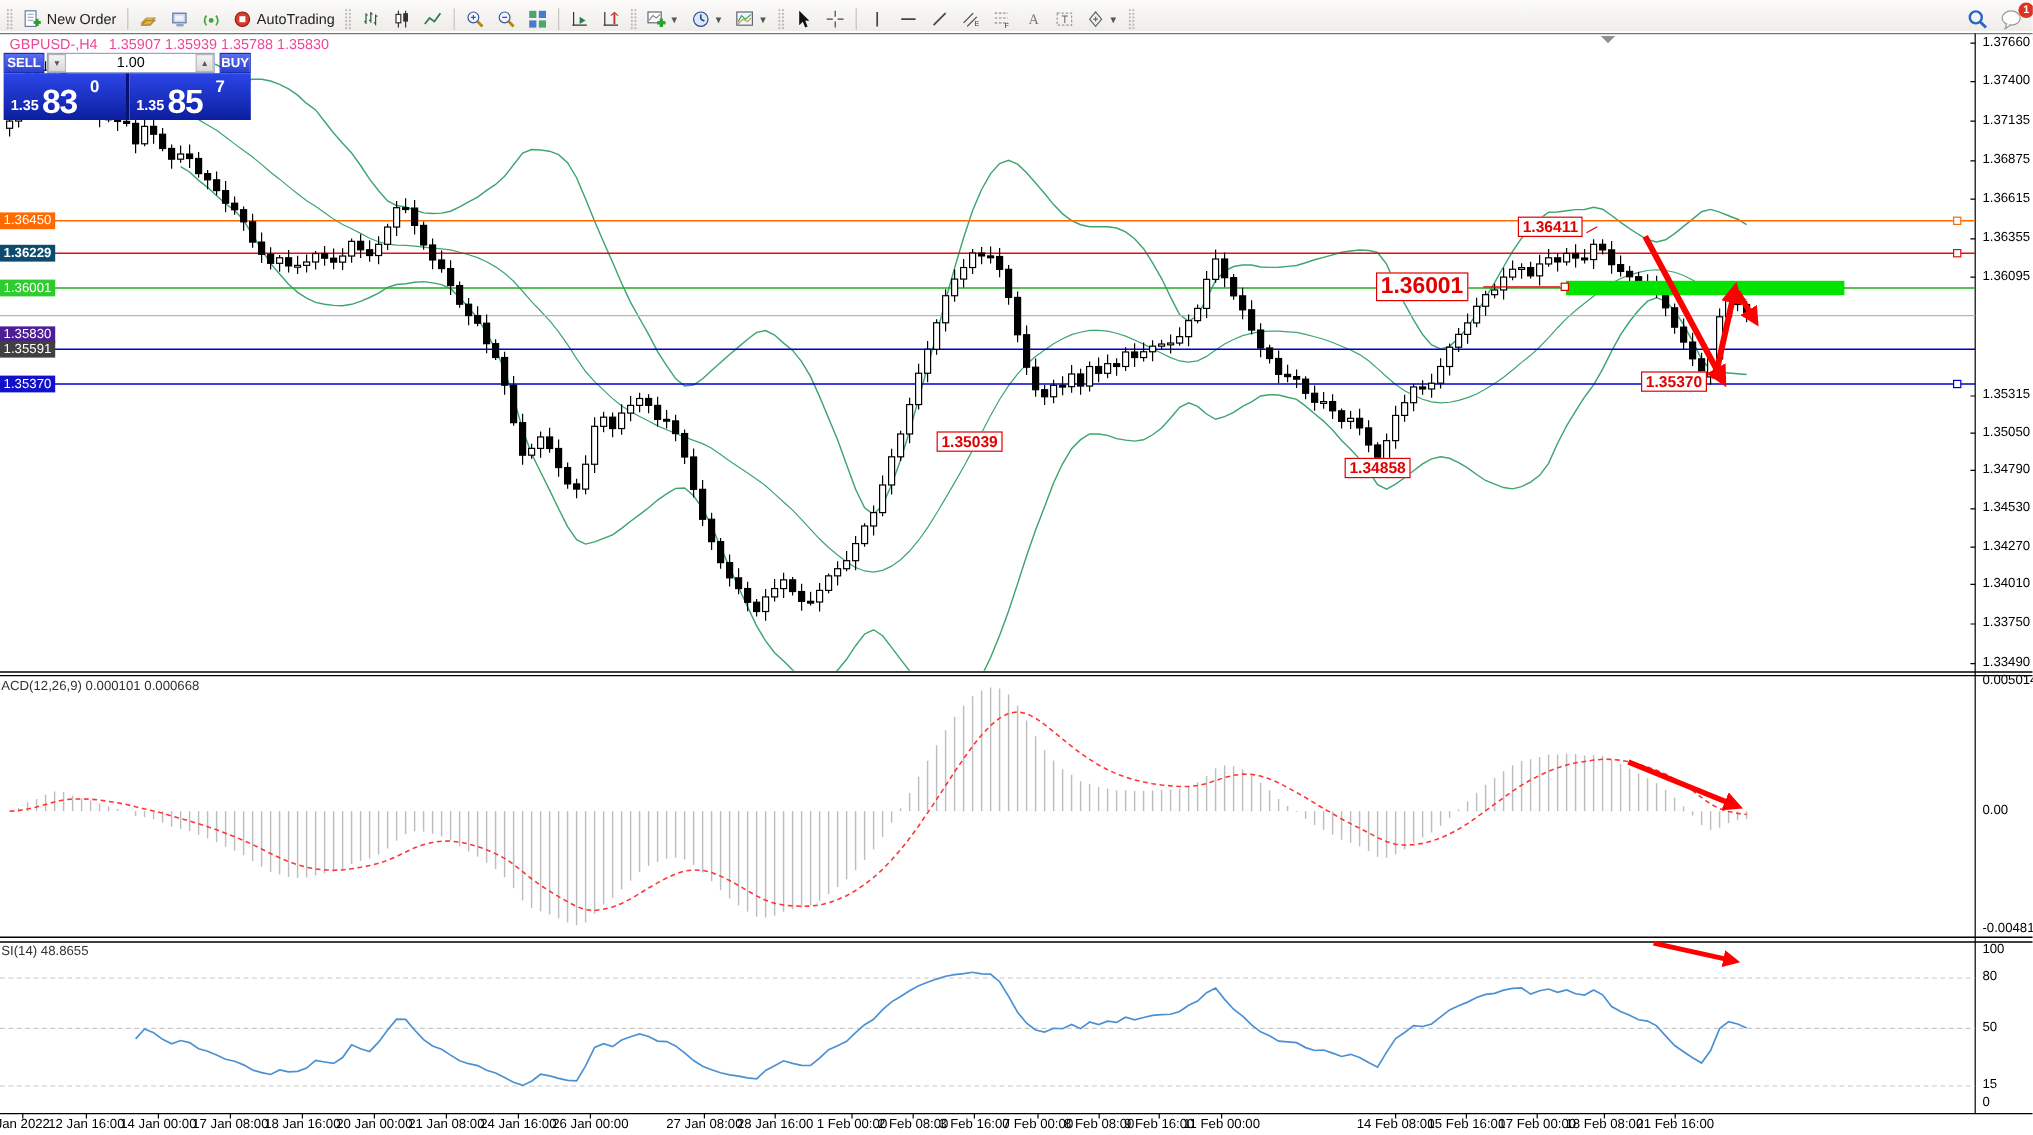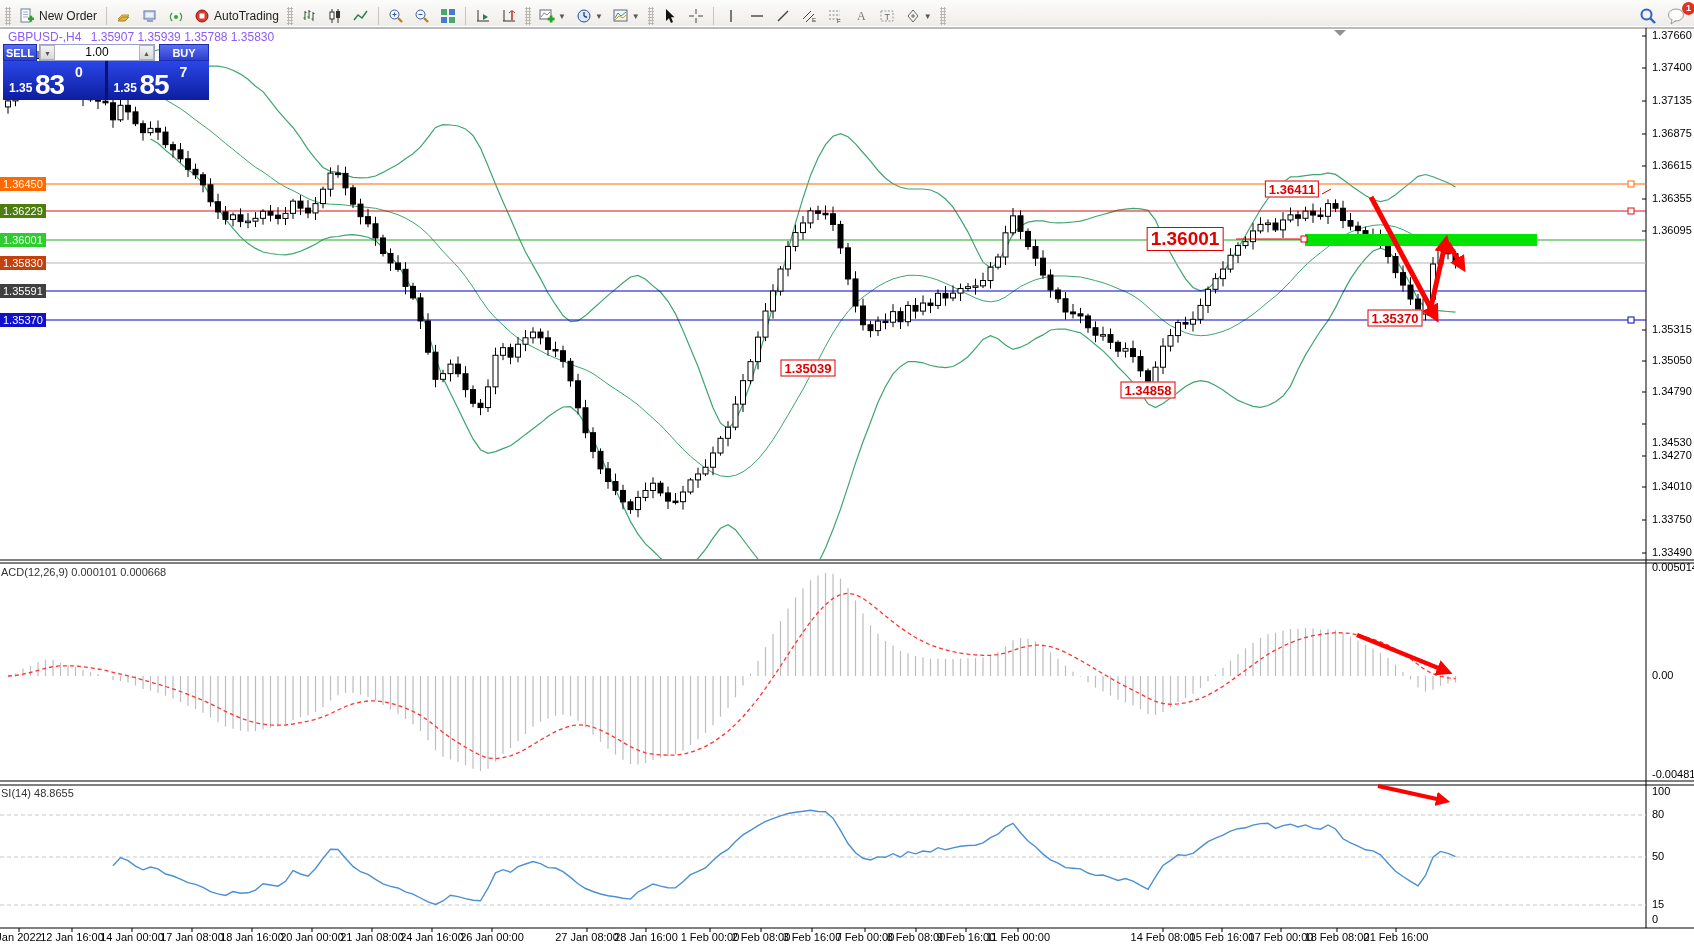--- a/index.html
+++ b/index.html
@@ -18,29 +18,29 @@
   .tfbtn.active{background:#e4e1dc;border:1px solid #a9a6a0;box-shadow:inset 0 1px 2px rgba(0,0,0,.18);}
   #tb-right{margin-left:auto;display:flex;align-items:center;}
   .badge-red{position:absolute;right:-4px;top:-3px;background:#e03222;color:#fff;border-radius:50%;width:13px;height:13px;font-size:9px;line-height:13px;text-align:center;font-weight:bold;}
   
   #chart{position:absolute;left:0;top:26px;width:1694px;height:920px;background:#fff;}
   #chart-svg{position:absolute;left:0;top:0;}
   .axis-label{position:absolute;font-size:11px;color:#000;white-space:nowrap;}
   .time-label{position:absolute;font-size:11px;color:#000;white-space:nowrap;transform:translateX(-50%);}
   .price-badge{position:absolute;left:1648px;width:46px;height:14px;color:#fff;font-size:11px;line-height:14px;padding-left:3px;box-sizing:border-box;white-space:nowrap;}
   .callout{position:absolute;background:#fff;border:1px solid #e00000;color:#e00000;padding:0 3px;white-space:nowrap;transform:translate(-50%,-50%);font-weight:bold;}
-  #chart-title{position:absolute;left:8px;top:4px;font-size:12px;color:#8b5cf6;}
+  #chart-title{position:absolute;left:8px;top:4px;font-size:12px;color:#ec4899;}
   #macd-label{position:absolute;left:1px;top:540px;font-size:11px;color:#333;}
   #rsi-label{position:absolute;left:1px;top:761px;font-size:11px;color:#333;}
   
   #trade-panel{position:absolute;left:3px;top:18px;width:206px;height:58px;font-family:"Liberation Sans",sans-serif;}
   #tp-top{display:flex;height:17px;}
   .tp-btn{background:linear-gradient(#5a6ef0,#2b3fd0);color:#fff;font-size:11px;font-weight:bold;text-align:center;line-height:17px;border:1px solid #1b2db0;box-sizing:border-box;}
   #tp-sell-btn{width:34px;}
-  #tp-buy-btn{width:50px;margin-left:2px;}
+  #tp-buy-btn{width:26px;margin-left:2px;}
   #tp-vol{flex:1;display:flex;margin:0 2px;border:1px solid #9aa2c8;background:#fff;box-sizing:border-box;}
   .tp-spin{width:15px;background:linear-gradient(#f4f4f4,#d9d9d9);border:1px solid #b5b5b5;font-size:7px;color:#555;text-align:center;line-height:15px;box-sizing:border-box;}
   #tp-vol-val{flex:1;text-align:center;font-size:12px;line-height:15px;color:#000;}
   #tp-prices{display:flex;height:39px;margin-top:0px;}
   .tp-price{flex:1;background:linear-gradient(#2b46e8,#0c1e9e);color:#fff;position:relative;overflow:hidden;}
   .tp-price .small{position:absolute;left:6px;bottom:5px;font-size:12px;font-weight:bold;}
   .tp-price .big{position:absolute;left:32px;bottom:-1px;font-size:28px;font-weight:bold;letter-spacing:-1px;}
   .tp-price .sup{position:absolute;font-size:14px;font-weight:bold;top:3px;}
   #tp-prices .gap{width:3px;background:#0a1470;}
 </style>
@@ -1049,29 +1049,29 @@
         <div class="axis-label" style="left: 1652px; top: 3px;">1.37660</div>
         <div class="axis-label" style="left: 1652px; top: 35px;">1.37400</div>
         <div class="axis-label" style="left: 1652px; top: 68px;">1.37135</div>
         <div class="axis-label" style="left: 1652px; top: 101px;">1.36875</div>
         <div class="axis-label" style="left: 1652px; top: 133px;">1.36615</div>
         <div class="axis-label" style="left: 1652px; top: 166px;">1.36355</div>
         <div class="axis-label" style="left: 1652px; top: 198px;">1.36095</div>
         <div class="axis-label" style="left: 1652px; top: 297px;">1.35315</div>
         <div class="axis-label" style="left: 1652px; top: 328px;">1.35050</div>
         <div class="axis-label" style="left: 1652px; top: 359px;">1.34790</div>
-        <div class="axis-label" style="left: 1652px; top: 410px; text-align: center;">1.34530</div>
+        <div class="axis-label" style="left: 1652px; top: 391px; text-align: center;">1.34530</div>
         <div class="axis-label" style="left: 1652px; top: 423px;">1.34270</div>
         <div class="axis-label" style="left: 1652px; top: 454px;">1.34010</div>
         <div class="axis-label" style="left: 1652px; top: 487px;">1.33750</div>
         <div class="axis-label" style="left: 1652px; top: 520px;">1.33490</div>
         <div class="price-badge" style="left: 0px; top: 151px; background: rgb(255, 106, 0);">1.36450</div>
-        <div class="price-badge" style="left: 0px; top: 178px; background: #4d7c0f;">1.36229</div>
+        <div class="price-badge" style="left: 0px; top: 178px; background: #0c4a6e; font-weight: bold;">1.36229</div>
         <div class="price-badge" style="left: 0px; top: 207px; background: rgb(46, 204, 46);">1.36001</div>
-        <div class="price-badge" style="left: 0px; top: 230px; background: #c2410c;">1.35830</div>
+        <div class="price-badge" style="left: 0px; top: 246px; background: #4c1d95;">1.35830</div>
         <div class="price-badge" style="left: 0px; top: 258px; background: #404040;">1.35591</div>
         <div class="price-badge" style="left: 0px; top: 287px; background: rgb(17, 17, 204);">1.35370</div>
         <div class="axis-label" style="left: 1652px; top: 535px;">0.005014</div>
         <div class="axis-label" style="left: 1652px; top: 643px;">0.00</div>
         <div class="axis-label" style="left: 1652px; top: 742px;">-0.004812</div>
         <div class="axis-label" style="left: 1652px; top: 759px;">100</div>
         <div class="axis-label" style="left: 1652px; top: 782px;">80</div>
         <div class="axis-label" style="left: 1652px; top: 824px;">50</div>
         <div class="axis-label" style="left: 1652px; top: 872px;">15</div>
         <div class="axis-label" style="left: 1652px; top: 887px;">0</div>

